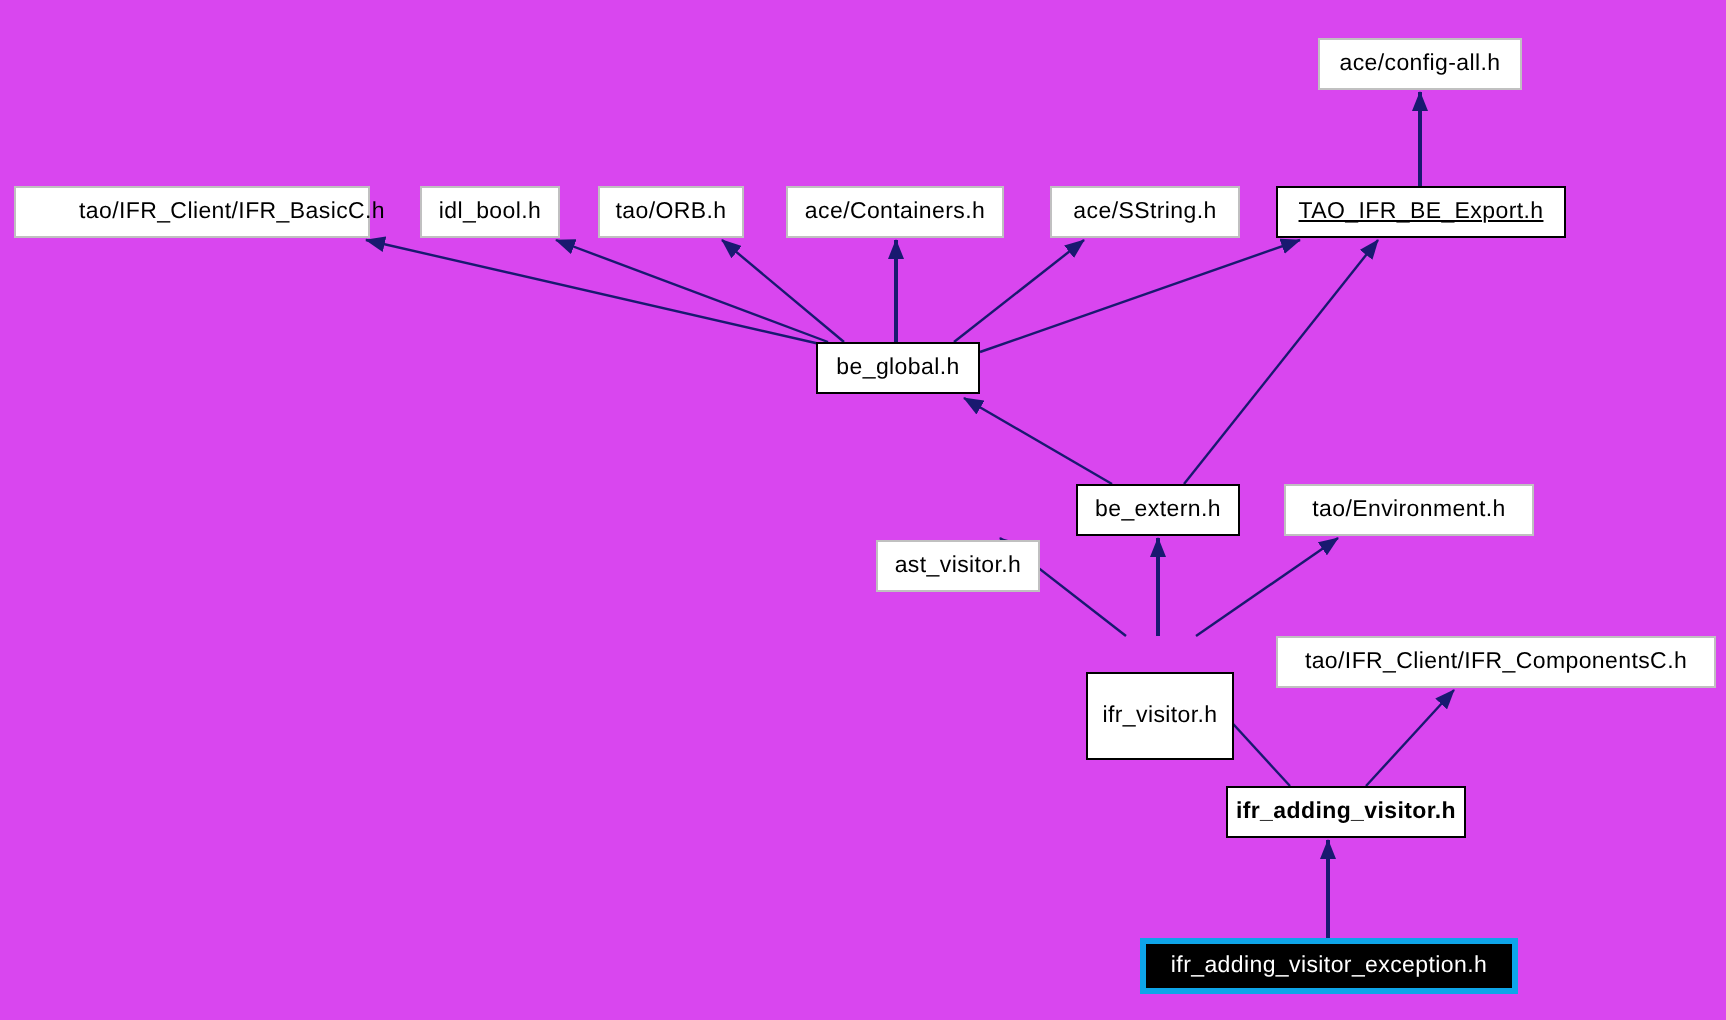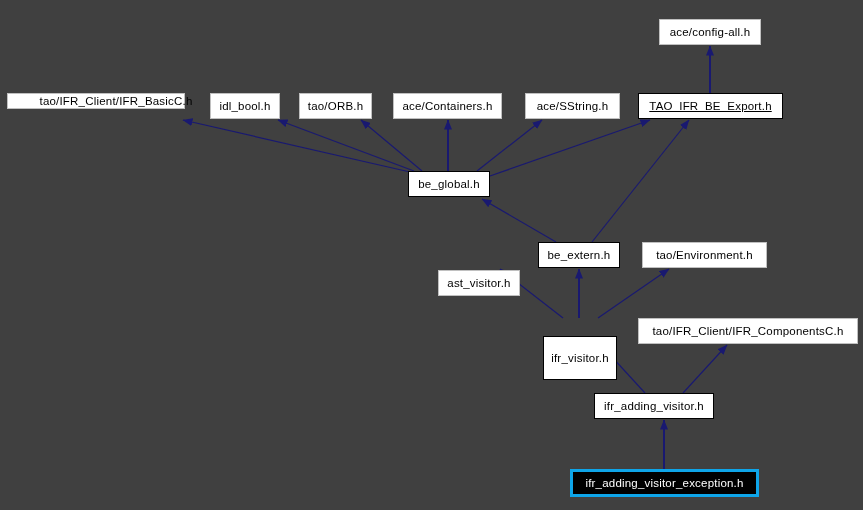--- a/index.html
+++ b/index.html
@@ -5,21 +5,21 @@
   html, body {
     margin: 0;
     padding: 0;
     background: #ffffff;
     font-family: "Liberation Sans", sans-serif;
   }
   #canvas {
     position: relative;
     width: 863px;
     height: 510px;
-    background: #404040;
+    background: #d946ef;
     overflow: hidden;
   }
   #edges {
     position: absolute;
     left: 0;
     top: 0;
     width: 863px;
     height: 510px;
     pointer-events: none;
   }
@@ -62,21 +62,21 @@
       <line x1="422" y1="171" x2="361" y2="120" stroke="#191970" stroke-width="1.2" marker-end="url(#arrowhead)"></line>
       <line x1="448" y1="171" x2="448" y2="120" stroke="#191970" stroke-width="2" marker-end="url(#arrowhead)"></line>
       <line x1="477" y1="171" x2="542" y2="120" stroke="#191970" stroke-width="1.2" marker-end="url(#arrowhead)"></line>
       <line x1="490" y1="176" x2="650" y2="120" stroke="#191970" stroke-width="1.2" marker-end="url(#arrowhead)"></line>
       <line x1="710" y1="93" x2="710" y2="46" stroke="#191970" stroke-width="2" marker-end="url(#arrowhead)"></line>
     </svg>
 
 <div class="node external" style="left: 659px; top: 19px; width: 102px; height: 26px;">
       <span>ace/config-all.h</span>
     </div>
-    <div class="node external" style="left: 7px; top: 93px; width: 178px; height: 16px; padding-left: 40px;">
+    <div class="node external" style="left: 7px; top: 93px; width: 178px; height: 26px; padding-left: 40px;">
       <span>tao/IFR_Client/IFR_BasicC.h</span>
     </div>
     <div class="node external" style="left: 210px; top: 93px; width: 70px; height: 26px;">
       <span>idl_bool.h</span>
     </div>
     <div class="node external" style="left: 299px; top: 93px; width: 73px; height: 26px;">
       <span>tao/ORB.h</span>
     </div>
     <div class="node external" style="left: 393px; top: 93px; width: 109px; height: 26px;">
       <span>ace/Containers.h</span>
@@ -98,19 +98,19 @@
     </div>
     <div class="node external" style="left: 642px; top: 242px; width: 125px; height: 26px;">
       <span>tao/Environment.h</span>
     </div>
     <div class="node internal" style="left: 543px; top: 336px; width: 74px; height: 44px;">
       <span>ifr_visitor.h</span>
     </div>
     <div class="node external" style="left: 638px; top: 318px; width: 220px; height: 26px;">
       <span>tao/IFR_Client/IFR_ComponentsC.h</span>
     </div>
-    <div class="node internal" style="left: 594px; top: 393px; width: 120px; height: 26px;">
+    <div class="node internal" style="left: 613px; top: 393px; width: 120px; height: 26px; font-weight: bold;">
       <span>ifr_adding_visitor.h</span>
     </div>
     <div class="node current" style="left: 570px; top: 469px; width: 189px; height: 28px;">
       <span>ifr_adding_visitor_exception.h</span>
     </div>
   </div>
 
 </body></html>

